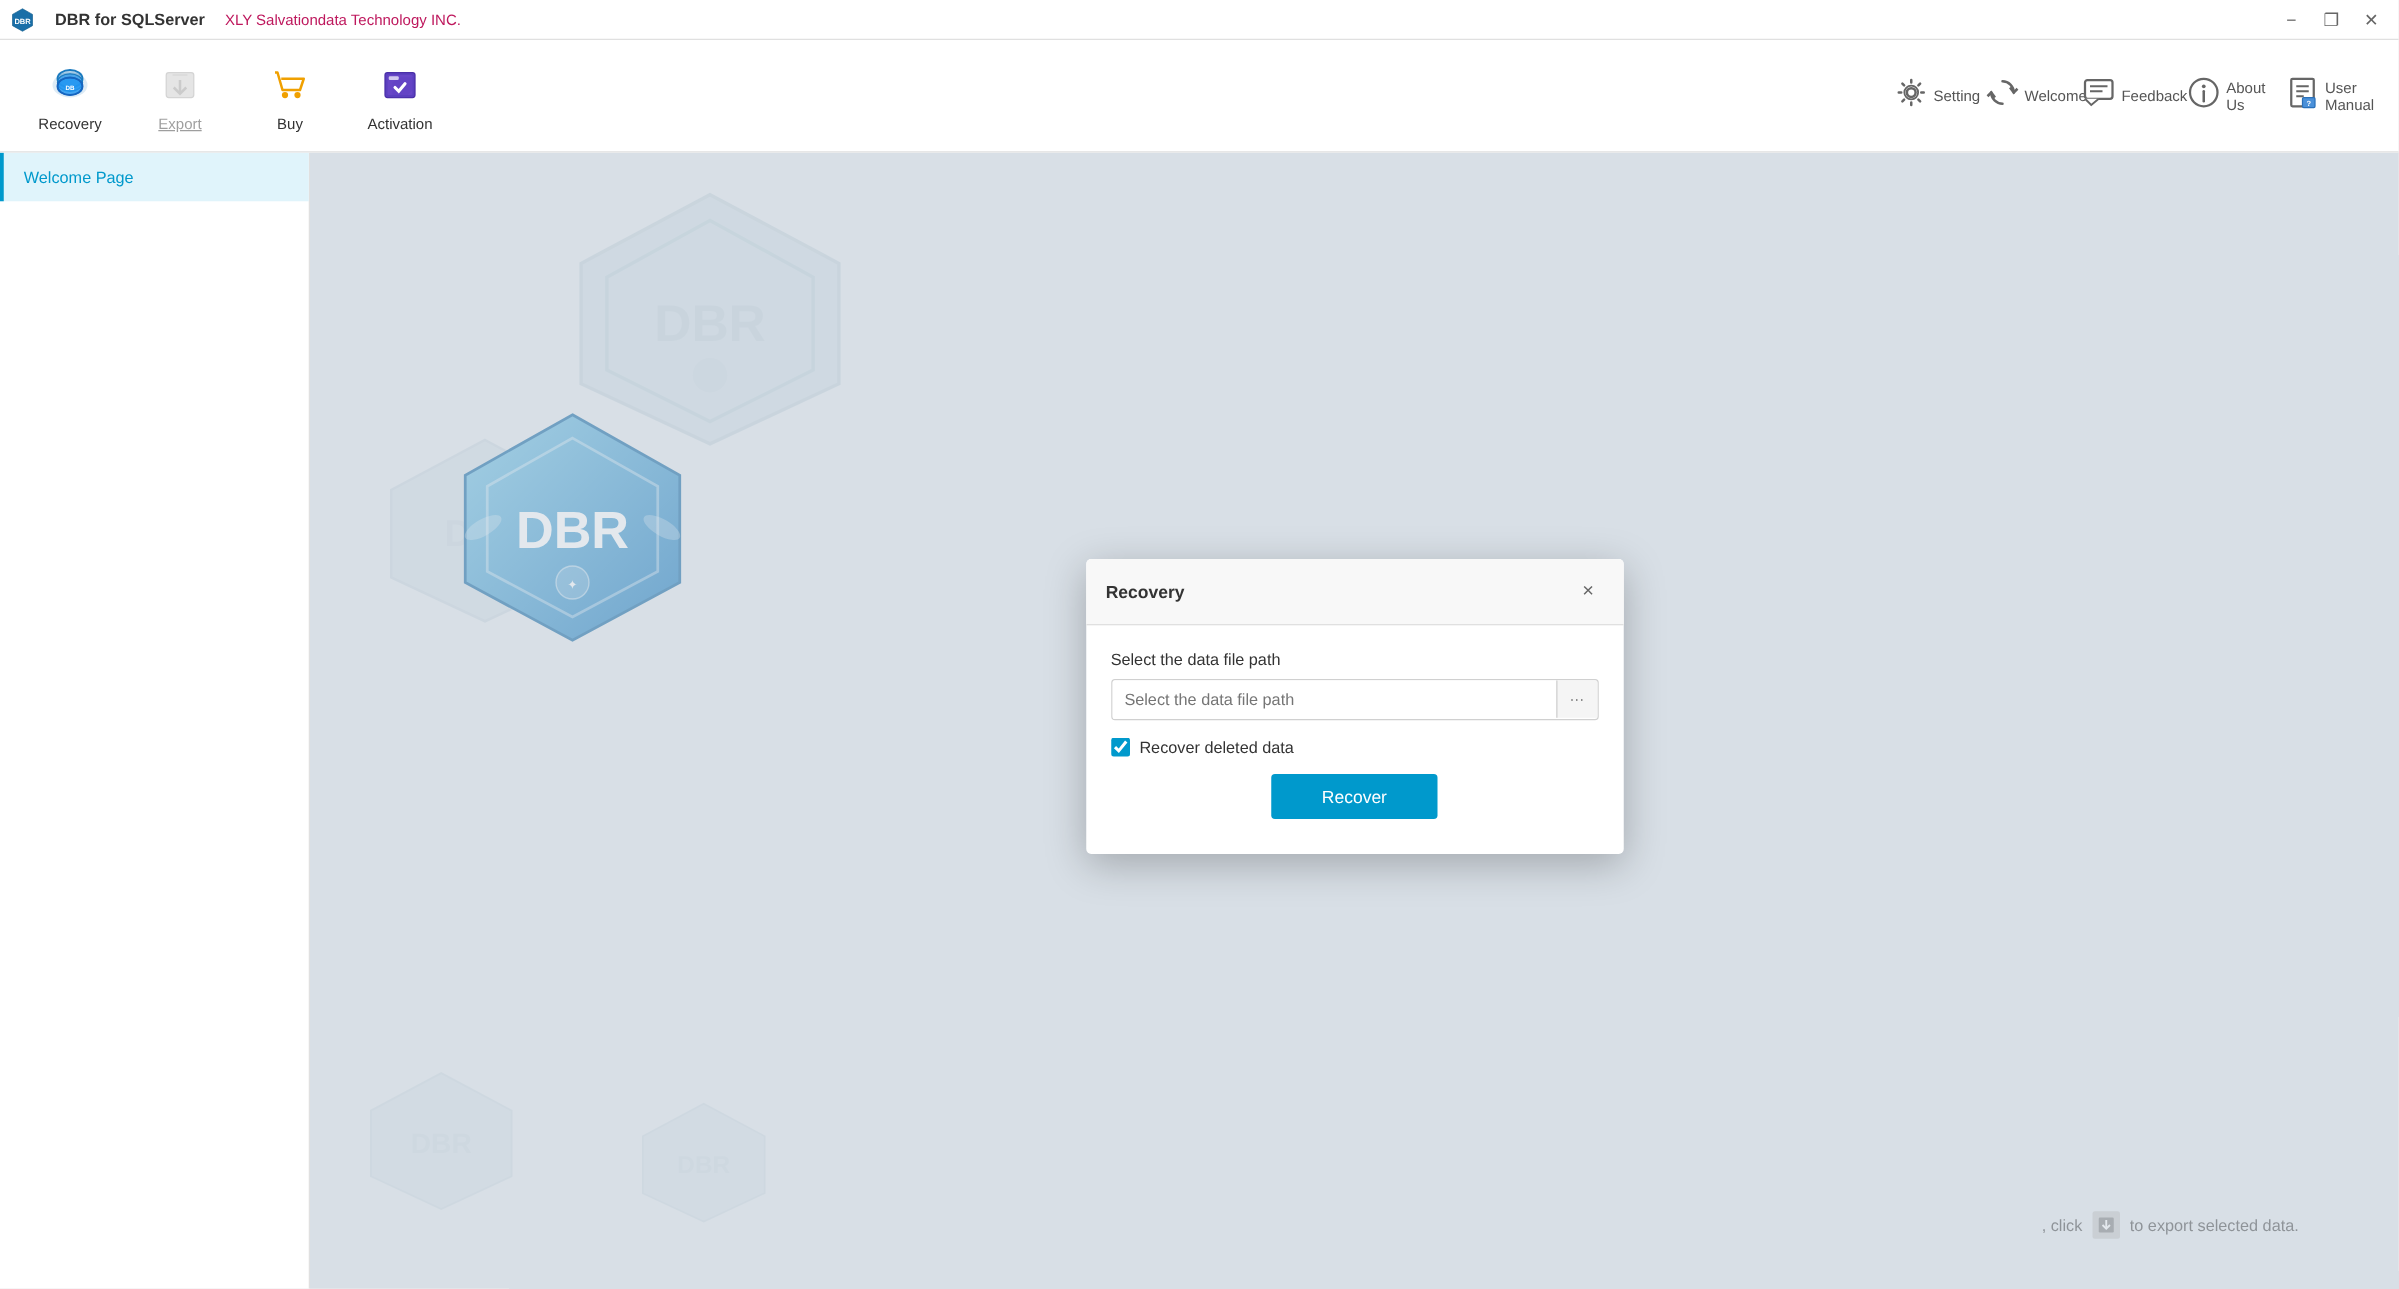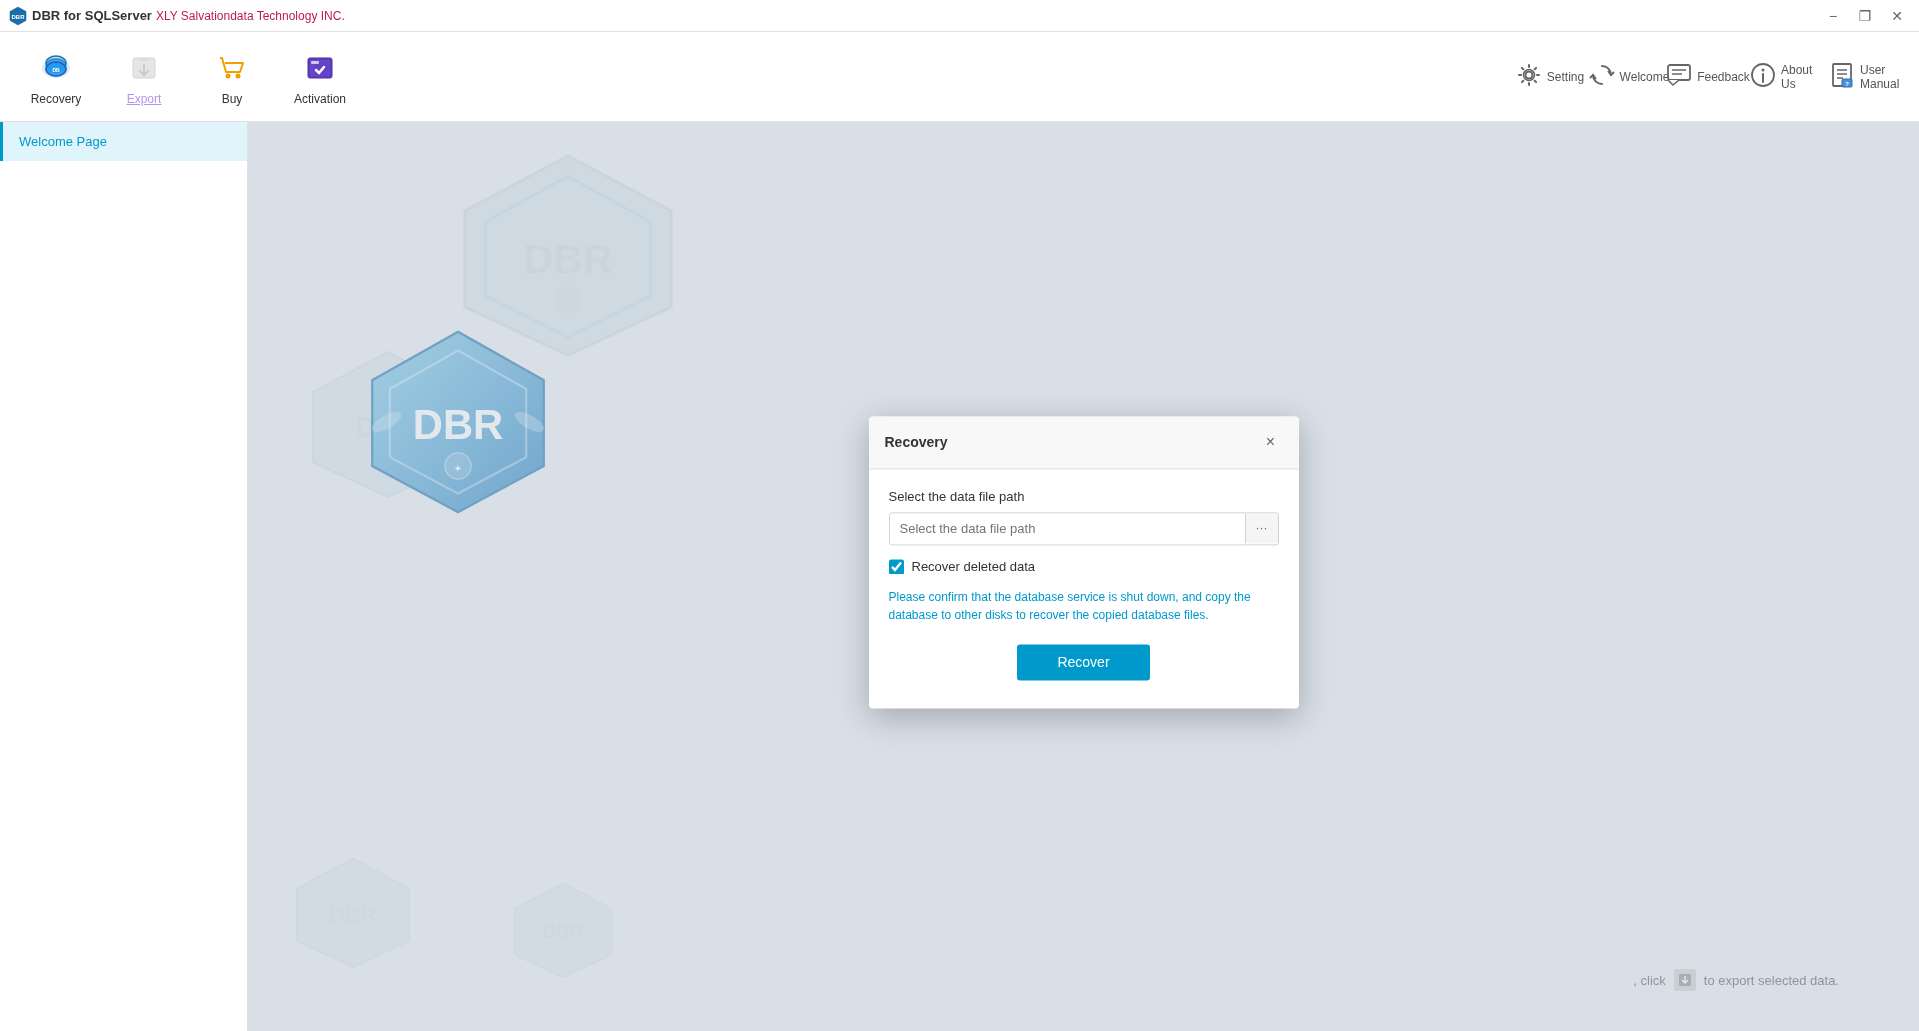--- a/index.html
+++ b/index.html
@@ -20,21 +20,21 @@
       background: #ffffff;
       height: 32px;
       padding: 0 8px;
       border-bottom: 1px solid #e0e0e0;
       position: relative;
       z-index: 100;
     }
     .title-bar-left {
       display: flex;
       align-items: center;
-      gap: 4px;
+      gap: 16px;
       font-size: 12px;
       color: #333;
     }
     .app-logo {
       width: 20px;
       height: 20px;
     }
     .title-bar-controls {
       display: flex;
       gap: 4px;
@@ -349,21 +349,21 @@
 
     <div class="toolbar-item disabled">
       <div class="icon-wrap">
         <svg class="icon-svg" viewBox="0 0 36 36">
           <rect x="7" y="8" width="22" height="20" rx="2" fill="#ccc" stroke="#aaa" stroke-width="1"></rect>
           <line x1="18" y1="14" x2="18" y2="24" stroke="#999" stroke-width="2"></line>
           <polyline points="13,20 18,25 23,20" fill="none" stroke="#999" stroke-width="2"></polyline>
           <line x1="12" y1="10" x2="24" y2="10" stroke="#bbb" stroke-width="1.5"></line>
         </svg>
       </div>
-      <span class="item-label" style="color:#6d28d9;text-decoration:underline;">Export</span>
+      <span class="item-label" style="color:#404040;text-decoration:underline;">Export</span>
     </div>
 
     <div class="toolbar-item">
       <div class="icon-wrap">
         <svg class="icon-svg" viewBox="0 0 36 36">
           <path d="M6,8 L8,8 L12,22 L26,22 L29,13 L11,13" fill="none" stroke="#f0a000" stroke-width="2" stroke-linejoin="round"></path>
           <circle cx="14" cy="26" r="2.5" fill="#f0a000"></circle>
           <circle cx="24" cy="26" r="2.5" fill="#f0a000"></circle>
           <line x1="8" y1="8" x2="30" y2="8" stroke="none"></line>
         </svg>
@@ -530,20 +530,19 @@
         <div class="file-input-row">
           <input class="file-input" type="text" placeholder="Select the data file path" style="">
           <div class="file-browse-btn">
             <span>···</span>
           </div>
         </div>
         <div class="checkbox-row">
           <input type="checkbox" class="checkbox-input" checked="" style="">
           <label class="checkbox-label">Recover deleted data</label>
         </div>
-        <div class="info-text">Please confirm that the database service is shut down, and copy the database to other disks to recover the copied database files.</div>
         <div class="modal-footer">
           <button class="recover-btn">Recover</button>
         </div>
       </div>
     </div>
   </div>
 </div>
 
 </body></html>

